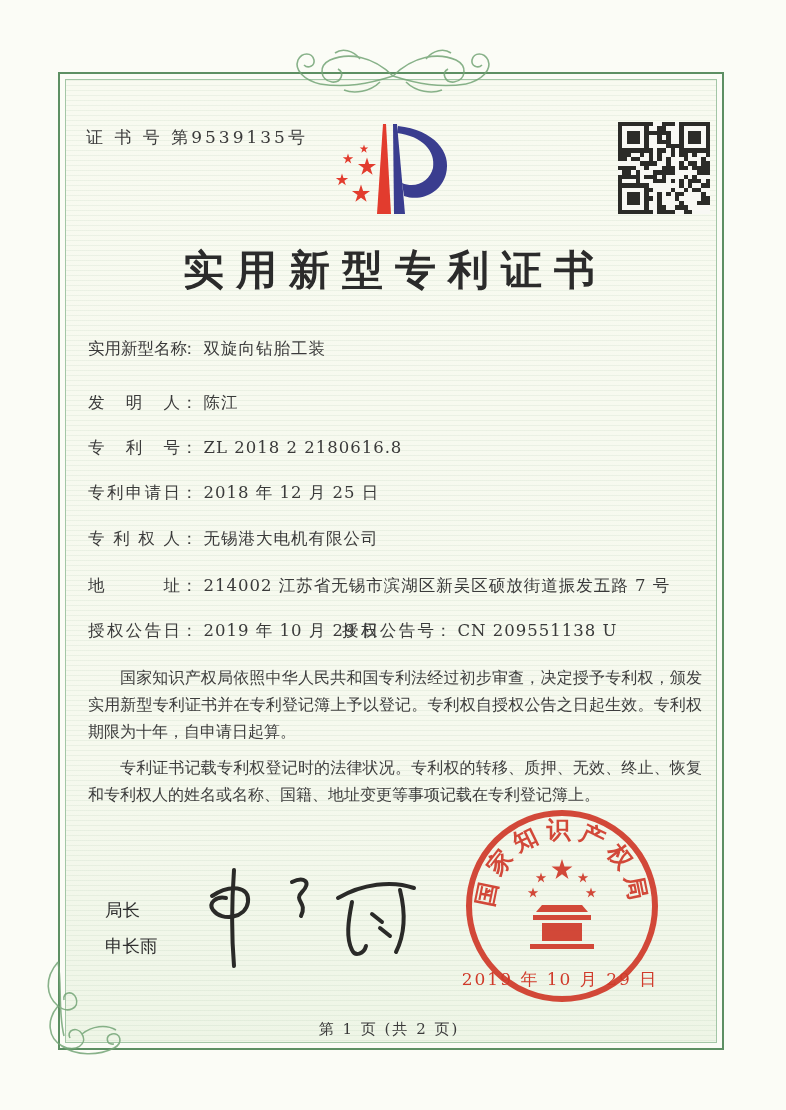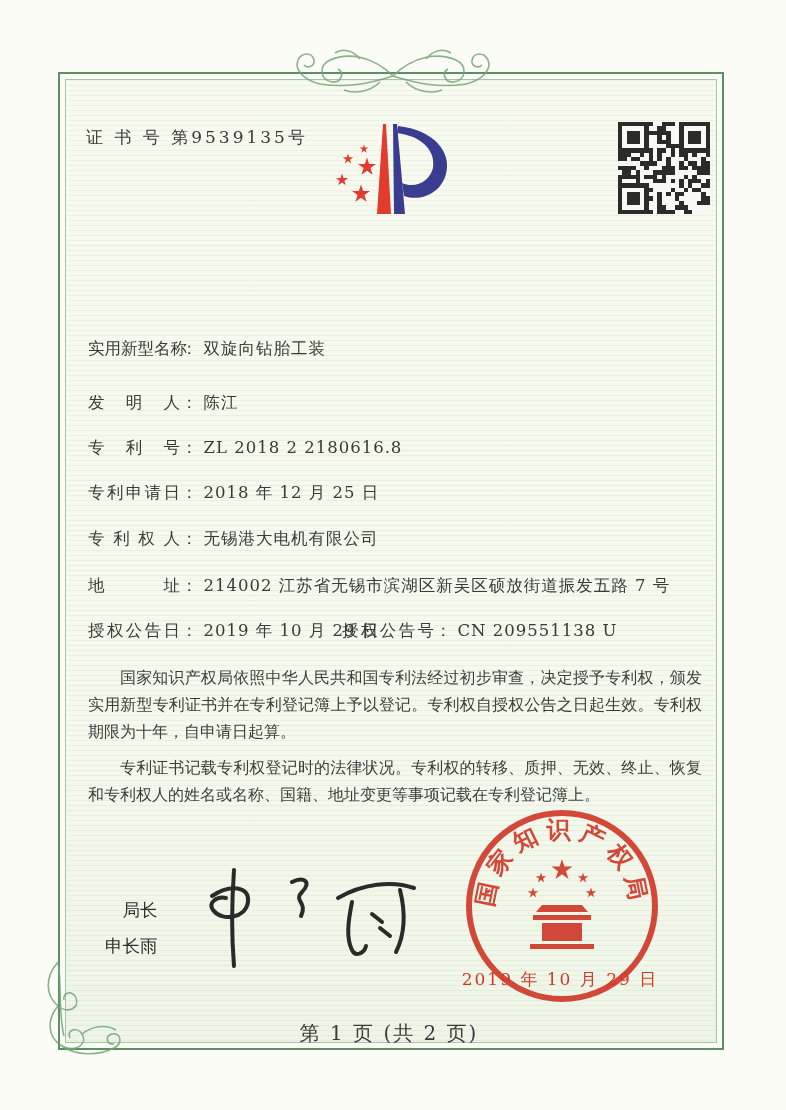--- a/index.html
+++ b/index.html
@@ -27,27 +27,27 @@
   .fields{position:absolute;left:88px;top:0;width:620px;font-size:16.5px;color:#3a3a3a;}
   .frow{position:absolute;left:0;white-space:nowrap;}
   .lbl{display:inline-block;width:92px;text-align:justify;text-align-last:justify;}
   .val{margin-left:6px;letter-spacing:1px;}
   .frow .colon{margin-left:1px;}
   .pair2{position:absolute;left:254px;top:0;white-space:nowrap;}
   .paras{position:absolute;left:88px;top:655px;width:614px;font-size:16px;line-height:27px;
     text-align:justify;color:#3d3d3d;}
   .paras p{margin:9px 0 4px 0;text-indent:2em;}
   .signer{position:absolute;left:105px;top:892px;font-size:17.5px;line-height:36px;color:#2f2f2f;
-    font-family:"Liberation Sans","DejaVu Sans",sans-serif;text-align:right;}
+    font-family:"Liberation Sans","DejaVu Sans",sans-serif;}
   .signature{position:absolute;left:196px;top:858px;}
   .seal{position:absolute;left:462px;top:806px;opacity:.92;}
   .seal-date{position:absolute;left:455px;top:968px;width:210px;text-align:center;
     color:#d03a2a;font-size:17px;letter-spacing:2px;white-space:nowrap;}
   .page-info{position:absolute;left:58px;top:1020px;width:662px;text-align:center;
-    font-size:20px;letter-spacing:2px;color:#3a3a3a;}
+    font-size:15px;letter-spacing:2px;color:#3a3a3a;}
   .footer-note{position:absolute;left:0;top:1066px;width:786px;text-align:center;
     font-size:15.5px;letter-spacing:2px;color:#3d3d3d;}
   .flourish-top{position:absolute;left:226px;top:42px;}
   .flourish-corner{position:absolute;left:28px;top:952px;}
   svg text{user-select:none;}
 </style>
 </head>
 <body>
 
 <div class="page">
@@ -242,20 +242,21 @@
       <rect x="1" y="1" width="5" height="5" fill="#f8f8f4"></rect>
       <rect x="2" y="2" width="3" height="3" fill="#2b2b28"></rect>
       <rect x="14" y="0" width="7" height="7" fill="#2b2b28"></rect>
       <rect x="15" y="1" width="5" height="5" fill="#f8f8f4"></rect>
       <rect x="16" y="2" width="3" height="3" fill="#2b2b28"></rect>
       <rect x="0" y="14" width="7" height="7" fill="#2b2b28"></rect>
       <rect x="1" y="15" width="5" height="5" fill="#f8f8f4"></rect>
       <rect x="2" y="16" width="3" height="3" fill="#2b2b28"></rect>
     </svg>
 
+  <div class="title">实用新型专利证书</div>
 
   <div class="fields">
     <div class="frow" style="top:338px">
       <span class="lbl">实用新型名称</span><span class="colon">：</span><span class="val">双旋向钻胎工装</span>
     </div>
     <div class="frow" style="top:392px">
       <span class="lbl">发明人</span><span class="colon">：</span><span class="val">陈江</span>
     </div>
     <div class="frow" style="top:437px">
       <span class="lbl">专利号</span><span class="colon">：</span><span class="val">ZL 2018 2 2180616.8</span>

